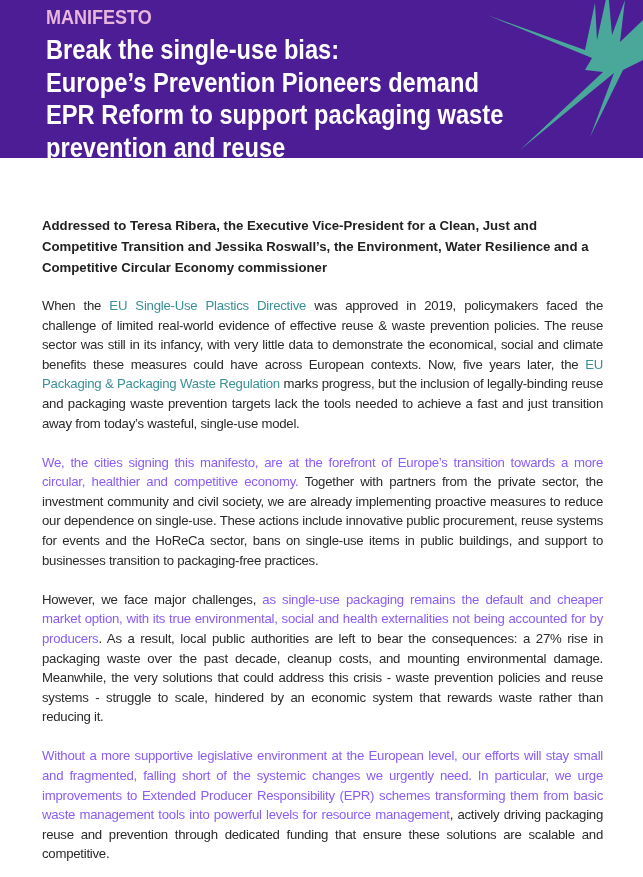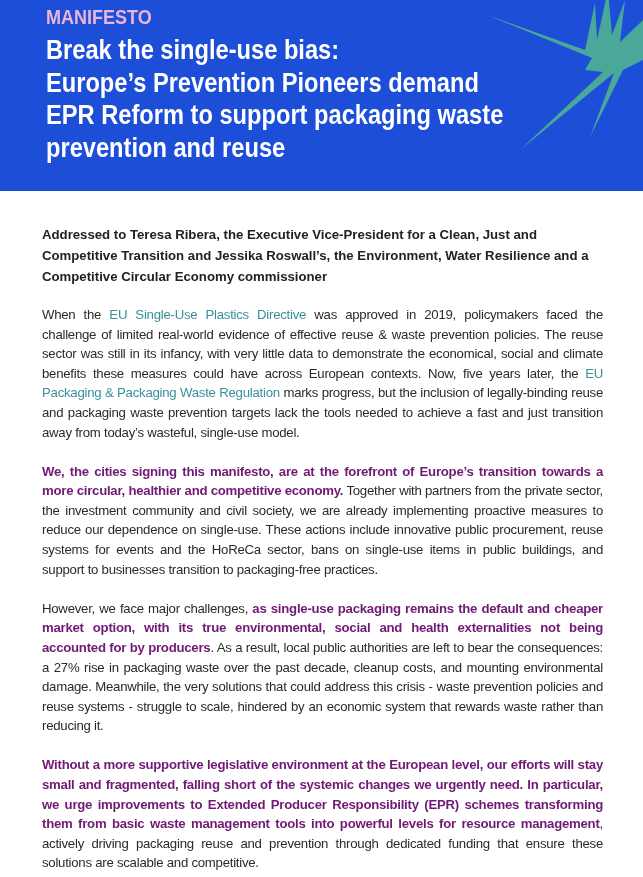--- a/index.html
+++ b/index.html
@@ -1,25 +1,25 @@
 <!DOCTYPE html>
 <html><head>
 <meta charset="utf-8">
 <style>
   html, body { margin: 0; padding: 0; background: #ffffff; }
   body { width: 643px; height: 877px; overflow: hidden; position: relative; font-family: "Liberation Sans", sans-serif; color: #222; }
-  .banner { position: absolute; left: 0; top: 0; width: 643px; height: 191px; background: #1d4ed8; overflow: hidden; }
+  .banner { position: absolute; left: 0; top: 0; width: 643px; height: 158px; background: #4c1d95; overflow: hidden; }
   .banner svg.star { position: absolute; left: 0; top: 0; }
   .kicker { position: absolute; left: 46px; top: 6px; color: #e8b6dc; font-weight: bold; font-size: 20px; letter-spacing: 0px; font-family: "Liberation Sans Narrow", "Liberation Sans", sans-serif; transform: scaleX(0.9); transform-origin: left; }
   .title { position: absolute; left: 46px; top: 34px; width: 560px; color: #ffffff; font-weight: bold; font-size: 27.5px; line-height: 32.5px; transform: scaleX(0.86); transform-origin: left top; white-space: nowrap; }
   .title div { display: block; }
   .content { position: absolute; left: 42px; top: 208px; width: 561px; font-size: 13.2px; line-height: 19.6px; color: #2a2a2a; }
-  .addressed { font-weight: bold; margin: 16px 0 18px 0; font-size: 13.2px; line-height: 21px; color: #222; }
+  .addressed { font-weight: bold; margin: 7px 0 18px 0; font-size: 13.2px; line-height: 21px; color: #222; }
   p { margin: 0 0 19.5px 0; text-align: justify; }
-  b { font-weight: bold; color: #701a75; margin-top: 20px; }
+  b { font-weight: normal; color: #8b5cf6; margin-top: 20px; }
   a { color: #3a8f98; text-decoration-color: #3a8f98; }
   .nx { letter-spacing: -0.25px; }
 </style>
 </head>
 <body>
 
 <div class="banner">
   <svg class="star" width="643" height="183" viewBox="0 0 643 183">
     <polygon fill="#4aa89a" points="
       487,15 585,50 595,3 597,40 608,-10 612,35 625,0 620,42 643,20 643,60

